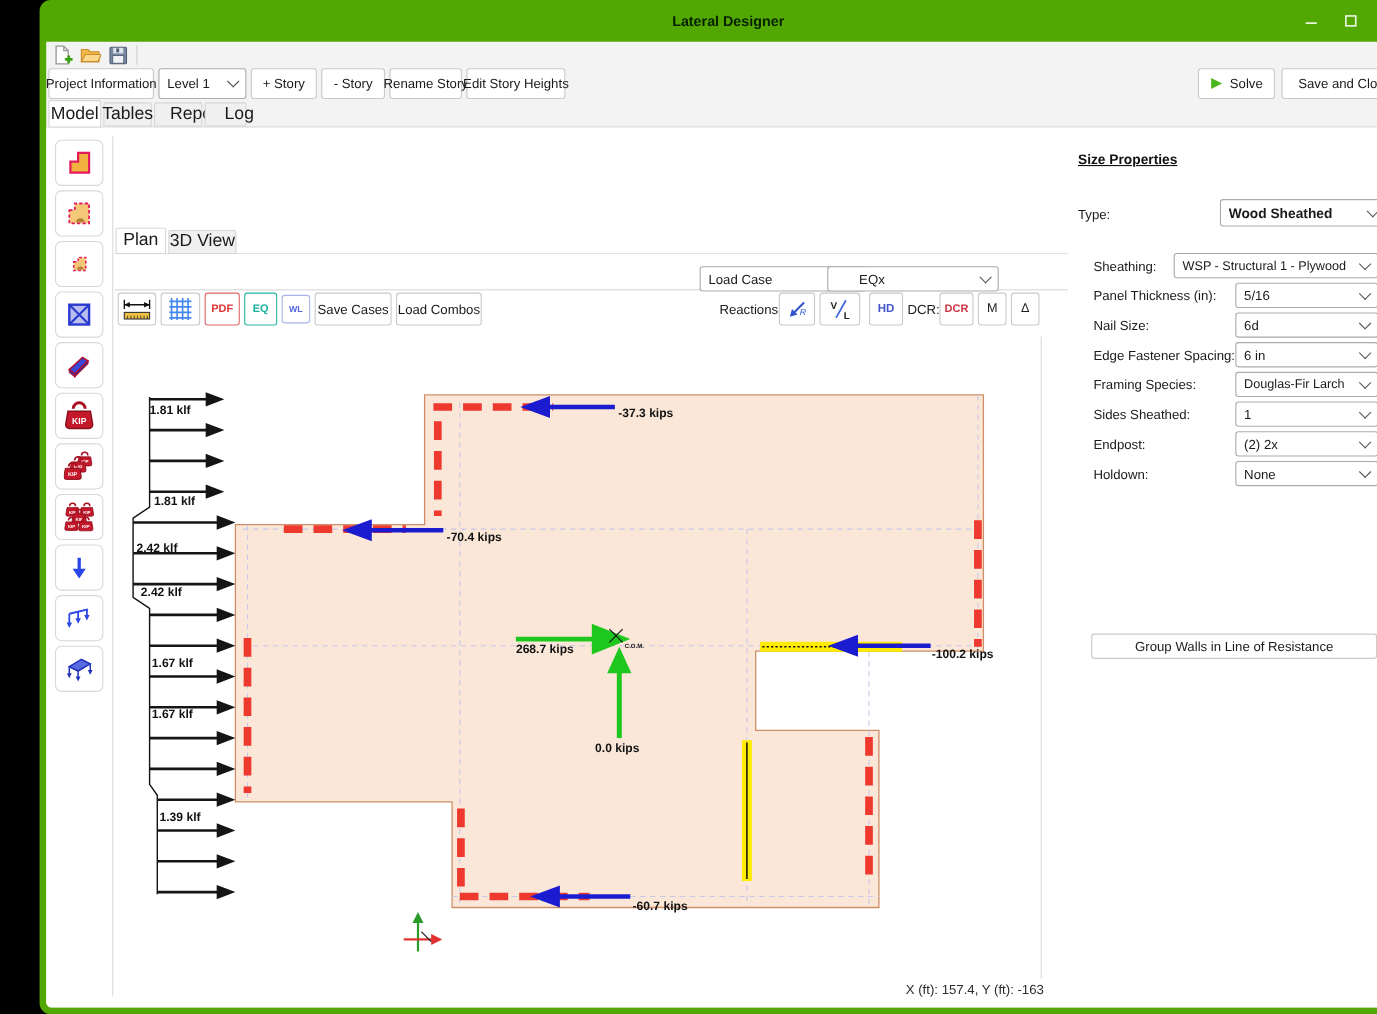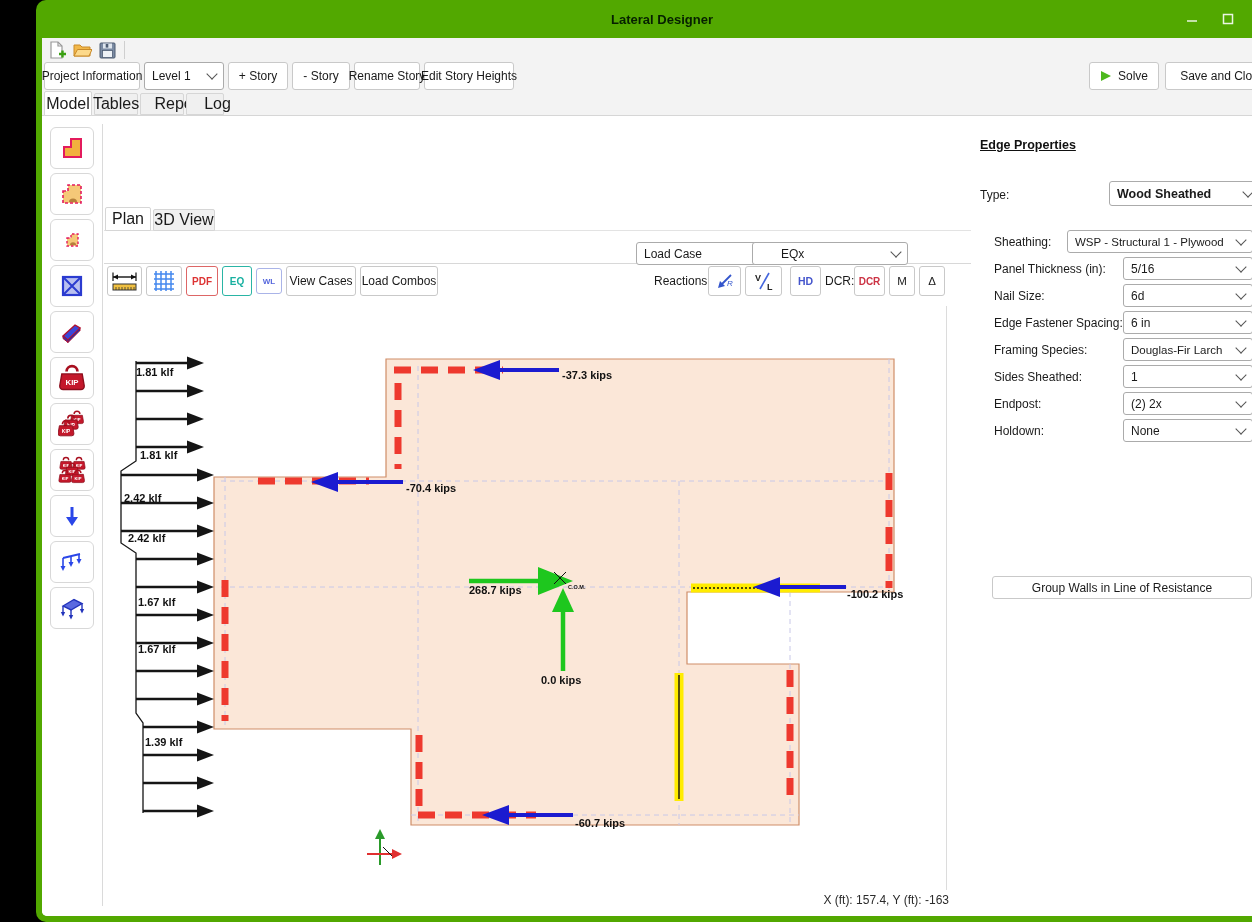--- a/index.html
+++ b/index.html
@@ -254,21 +254,21 @@
       <div class="btn" style="left:144px;top:150px;width:32px;height:30px;border-color:#d66;color:#d33;font-weight:bold;font-size:10px;">
           <span>PDF</span>
         </div>
       <div class="btn" style="left:180px;top:150px;width:30px;height:30px;border-color:#2ab5a5;color:#18b0a0;font-weight:bold;font-size:10px;">
           <span>EQ</span>
         </div>
       <div class="btn" style="left:214px;top:152px;width:26px;height:26px;border-color:#aab4e8;color:#5566dd;font-weight:bold;font-size:8px;">
           <span>WL</span>
         </div>
       <div class="btn" style="left:244px;top:150px;width:70px;height:30px;">
-          <span>View Cases</span>
+          <span>Save Cases</span>
         </div>
       <div class="btn" style="left:318px;top:150px;width:78px;height:30px;">
           <span>Load Combos</span>
         </div>
 
       <span class="label" style="left:612px;top:158px;">Reactions:</span>
       <div class="btn" style="left:666px;top:150px;width:33px;height:30px;">
         <svg width="22" height="22">
           <line x1="17" y1="5" x2="7" y2="15" stroke="#3355cc" stroke-width="1.8"></line>
           <polygon points="4,18 6,11 11,16" fill="#3355cc"></polygon>
@@ -416,21 +416,21 @@
             <polygon points="269,523 264,533 274,533" fill="#2a9a2a"></polygon>
             <line x1="256" y1="548" x2="282" y2="548" stroke="#e03030" stroke-width="2"></line>
             <polygon points="291,548 281,543 281,553" fill="#e03030"></polygon>
             <line x1="272" y1="541" x2="281" y2="550" stroke="#111" stroke-width="1"></line>
           </g>
         </svg>
       </div>
 
       <span class="status" style="left:640px;top:777px;width:267px;">X (ft): 157.4, Y (ft): -163</span>
 
-      <span class="label panel-title" style="left:938px;top:22px;">Edge Properties</span>
+      <span class="label panel-title" style="left:938px;top:22px;">Size Properties</span>
 
       <span class="label" style="left:938px;top:72px;">Type:</span>
       <div class="dd" style="left:1067px;top:65px;width:151px;height:25px;font-weight:bold;font-size:12.5px;">
           <span>Wood Sheathed</span>
           <i class="chev"></i>
         </div>
 
       <span class="label" style="left:952px;top:119px;">Sheathing:</span>
       <div class="dd" style="left:1025px;top:114px;width:186px;height:23px;font-size:11.5px;">
           <span>WSP - Structural 1 - Plywood</span>

